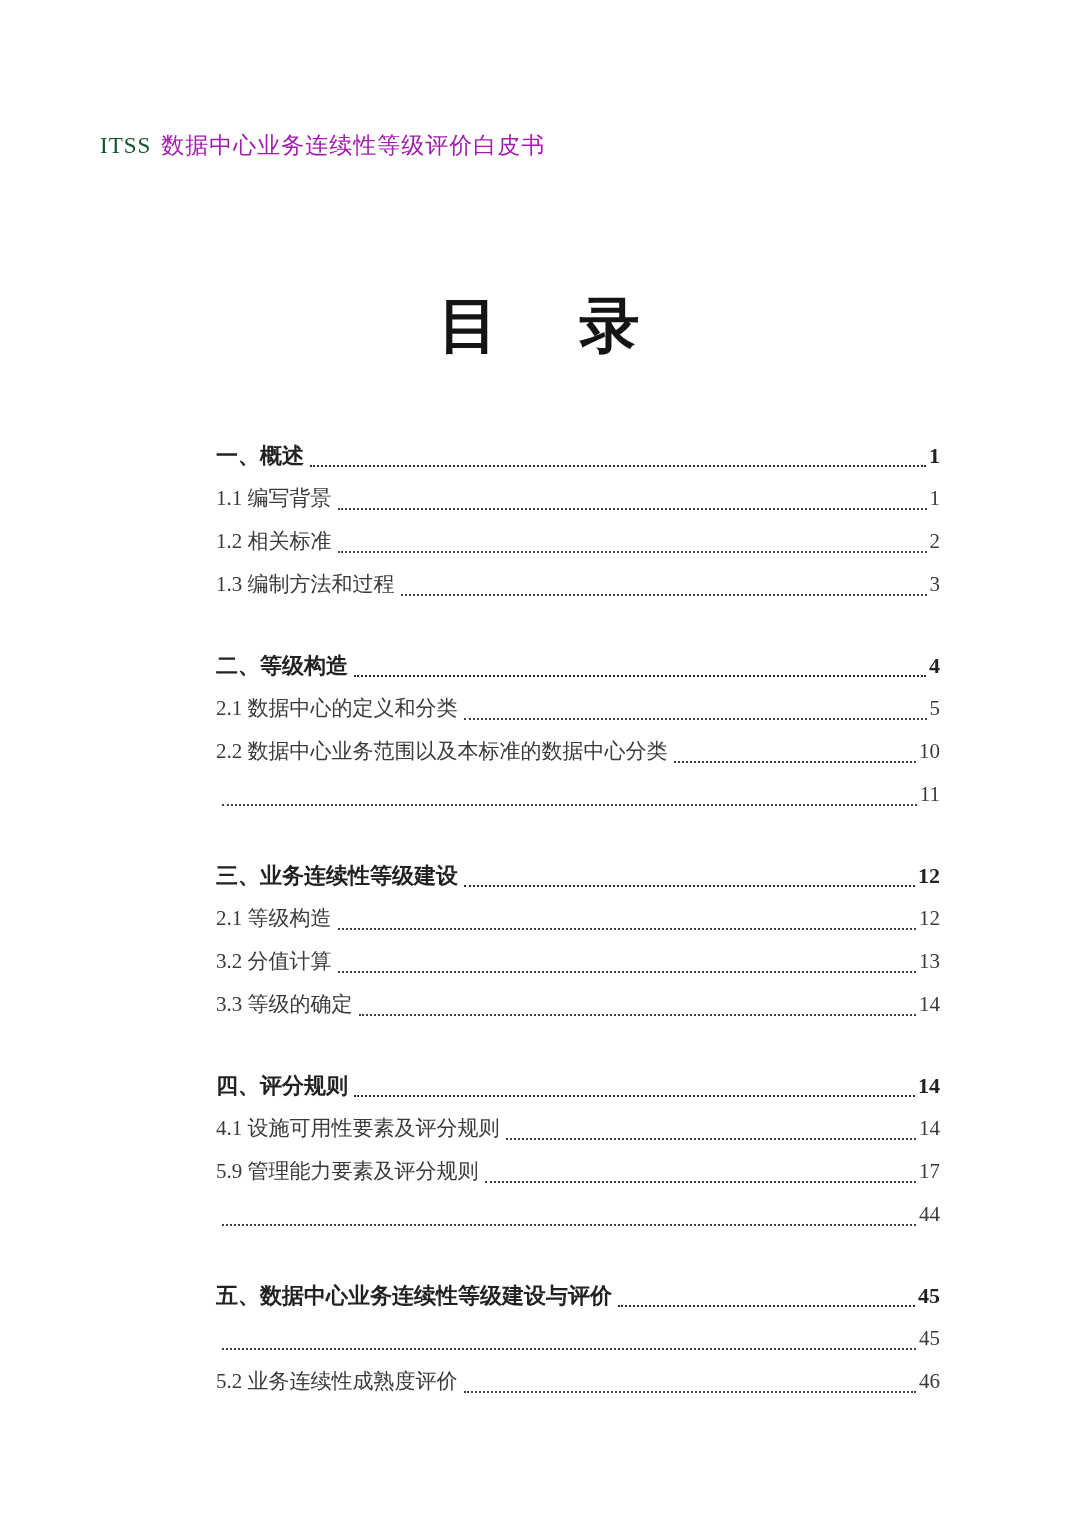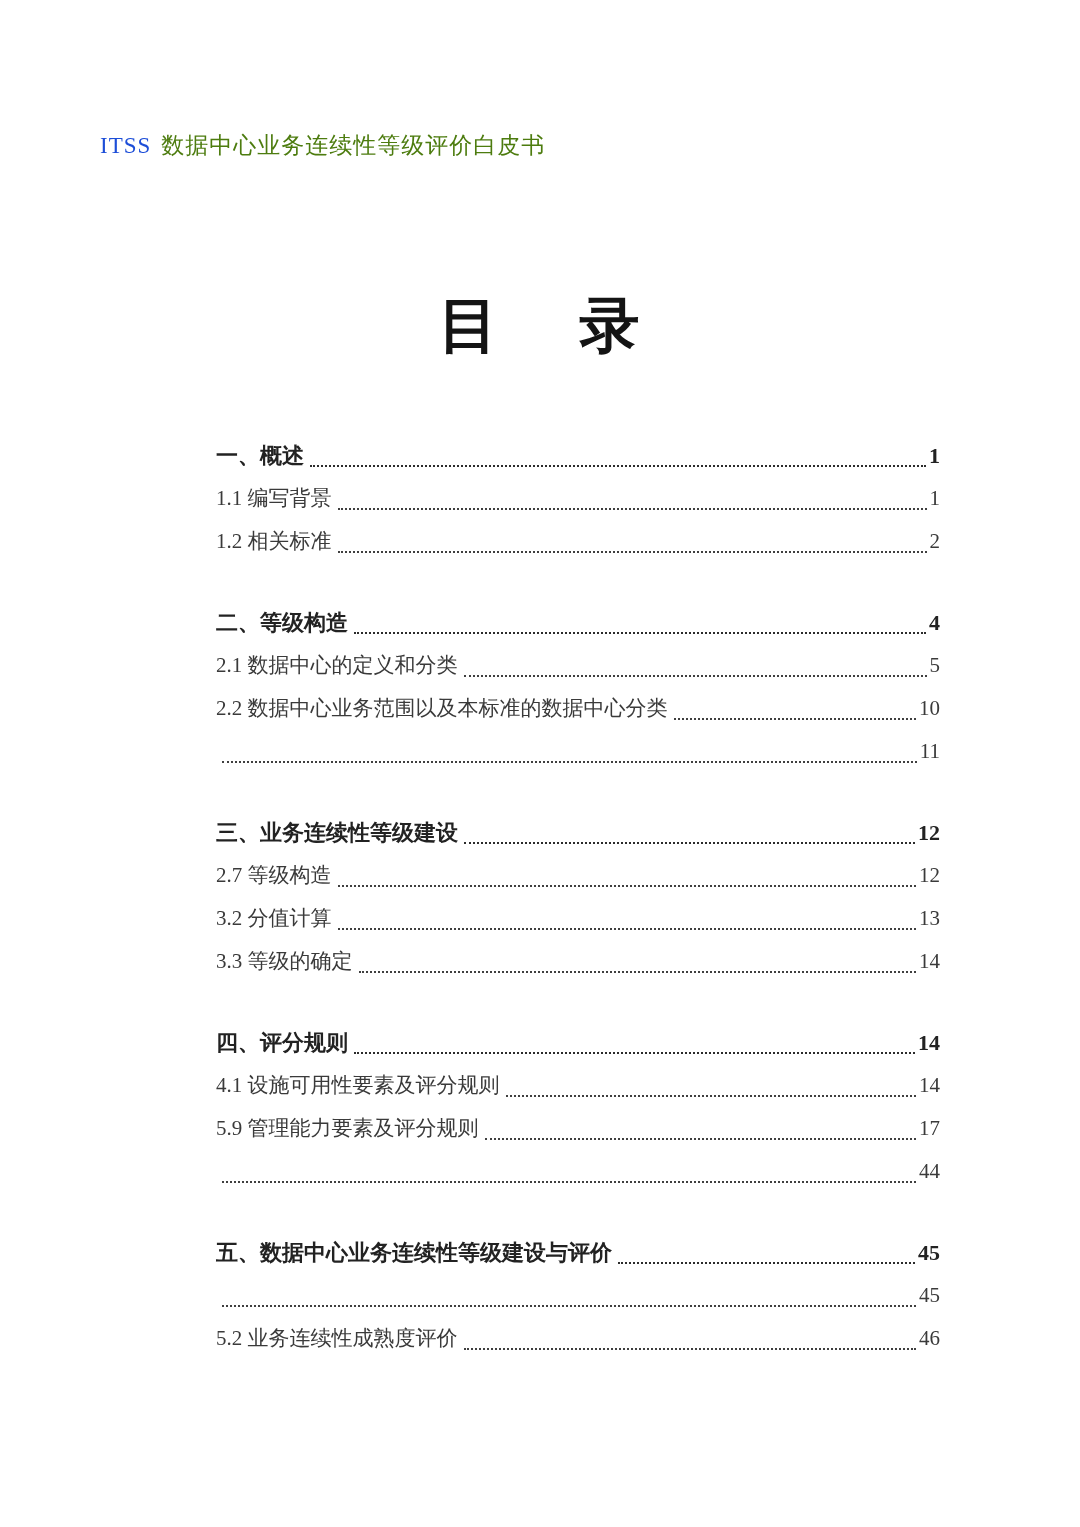--- a/index.html
+++ b/index.html
@@ -18,26 +18,26 @@
   
   .doc-header {
     position: absolute;
     left: 100px;
     top: 130px;
     font-size: 23px;
     letter-spacing: 1px;
     white-space: nowrap;
   }
   .doc-header .logo {
-    color: #1d4ed8;
+    color: #14532d;
     margin-right: 10px;
     margin-top: 20px;
   }
   .doc-header .doc-title {
-    color: #4d7c0f;
+    color: #a21caf;
   }
   
   .toc-title {
     position: absolute;
     top: 286px;
     left: 0;
     width: 100%;
     text-align: center;
     font-size: 60px;
     font-weight: bold;
@@ -107,20 +107,25 @@
       <div class="toc-row sub">
         <span class="lbl">1.1 编写背景</span>
         <span class="dots"></span>
         <span class="pg">1</span>
       </div>
       <div class="toc-row sub">
         <span class="lbl">1.2 相关标准</span>
         <span class="dots"></span>
         <span class="pg">2</span>
       </div>
+      <div class="toc-row sub">
+        <span class="lbl">1.3 编制方法和过程</span>
+        <span class="dots"></span>
+        <span class="pg">3</span>
+      </div>
       <div class="toc-row head">
         <span class="lbl">二、等级构造</span>
         <span class="dots"></span>
         <span class="pg">4</span>
       </div>
       <div class="toc-row sub">
         <span class="lbl">2.1 数据中心的定义和分类</span>
         <span class="dots"></span>
         <span class="pg">5</span>
       </div>
@@ -132,21 +137,21 @@
       <div class="toc-row sub">
         <span class="dots"></span>
         <span class="pg">11</span>
       </div>
       <div class="toc-row head">
         <span class="lbl">三、业务连续性等级建设</span>
         <span class="dots"></span>
         <span class="pg">12</span>
       </div>
       <div class="toc-row sub">
-        <span class="lbl">2.7 等级构造</span>
+        <span class="lbl">2.1 等级构造</span>
         <span class="dots"></span>
         <span class="pg">12</span>
       </div>
       <div class="toc-row sub">
         <span class="lbl">3.2 分值计算</span>
         <span class="dots"></span>
         <span class="pg">13</span>
       </div>
       <div class="toc-row sub">
         <span class="lbl">3.3 等级的确定</span>

